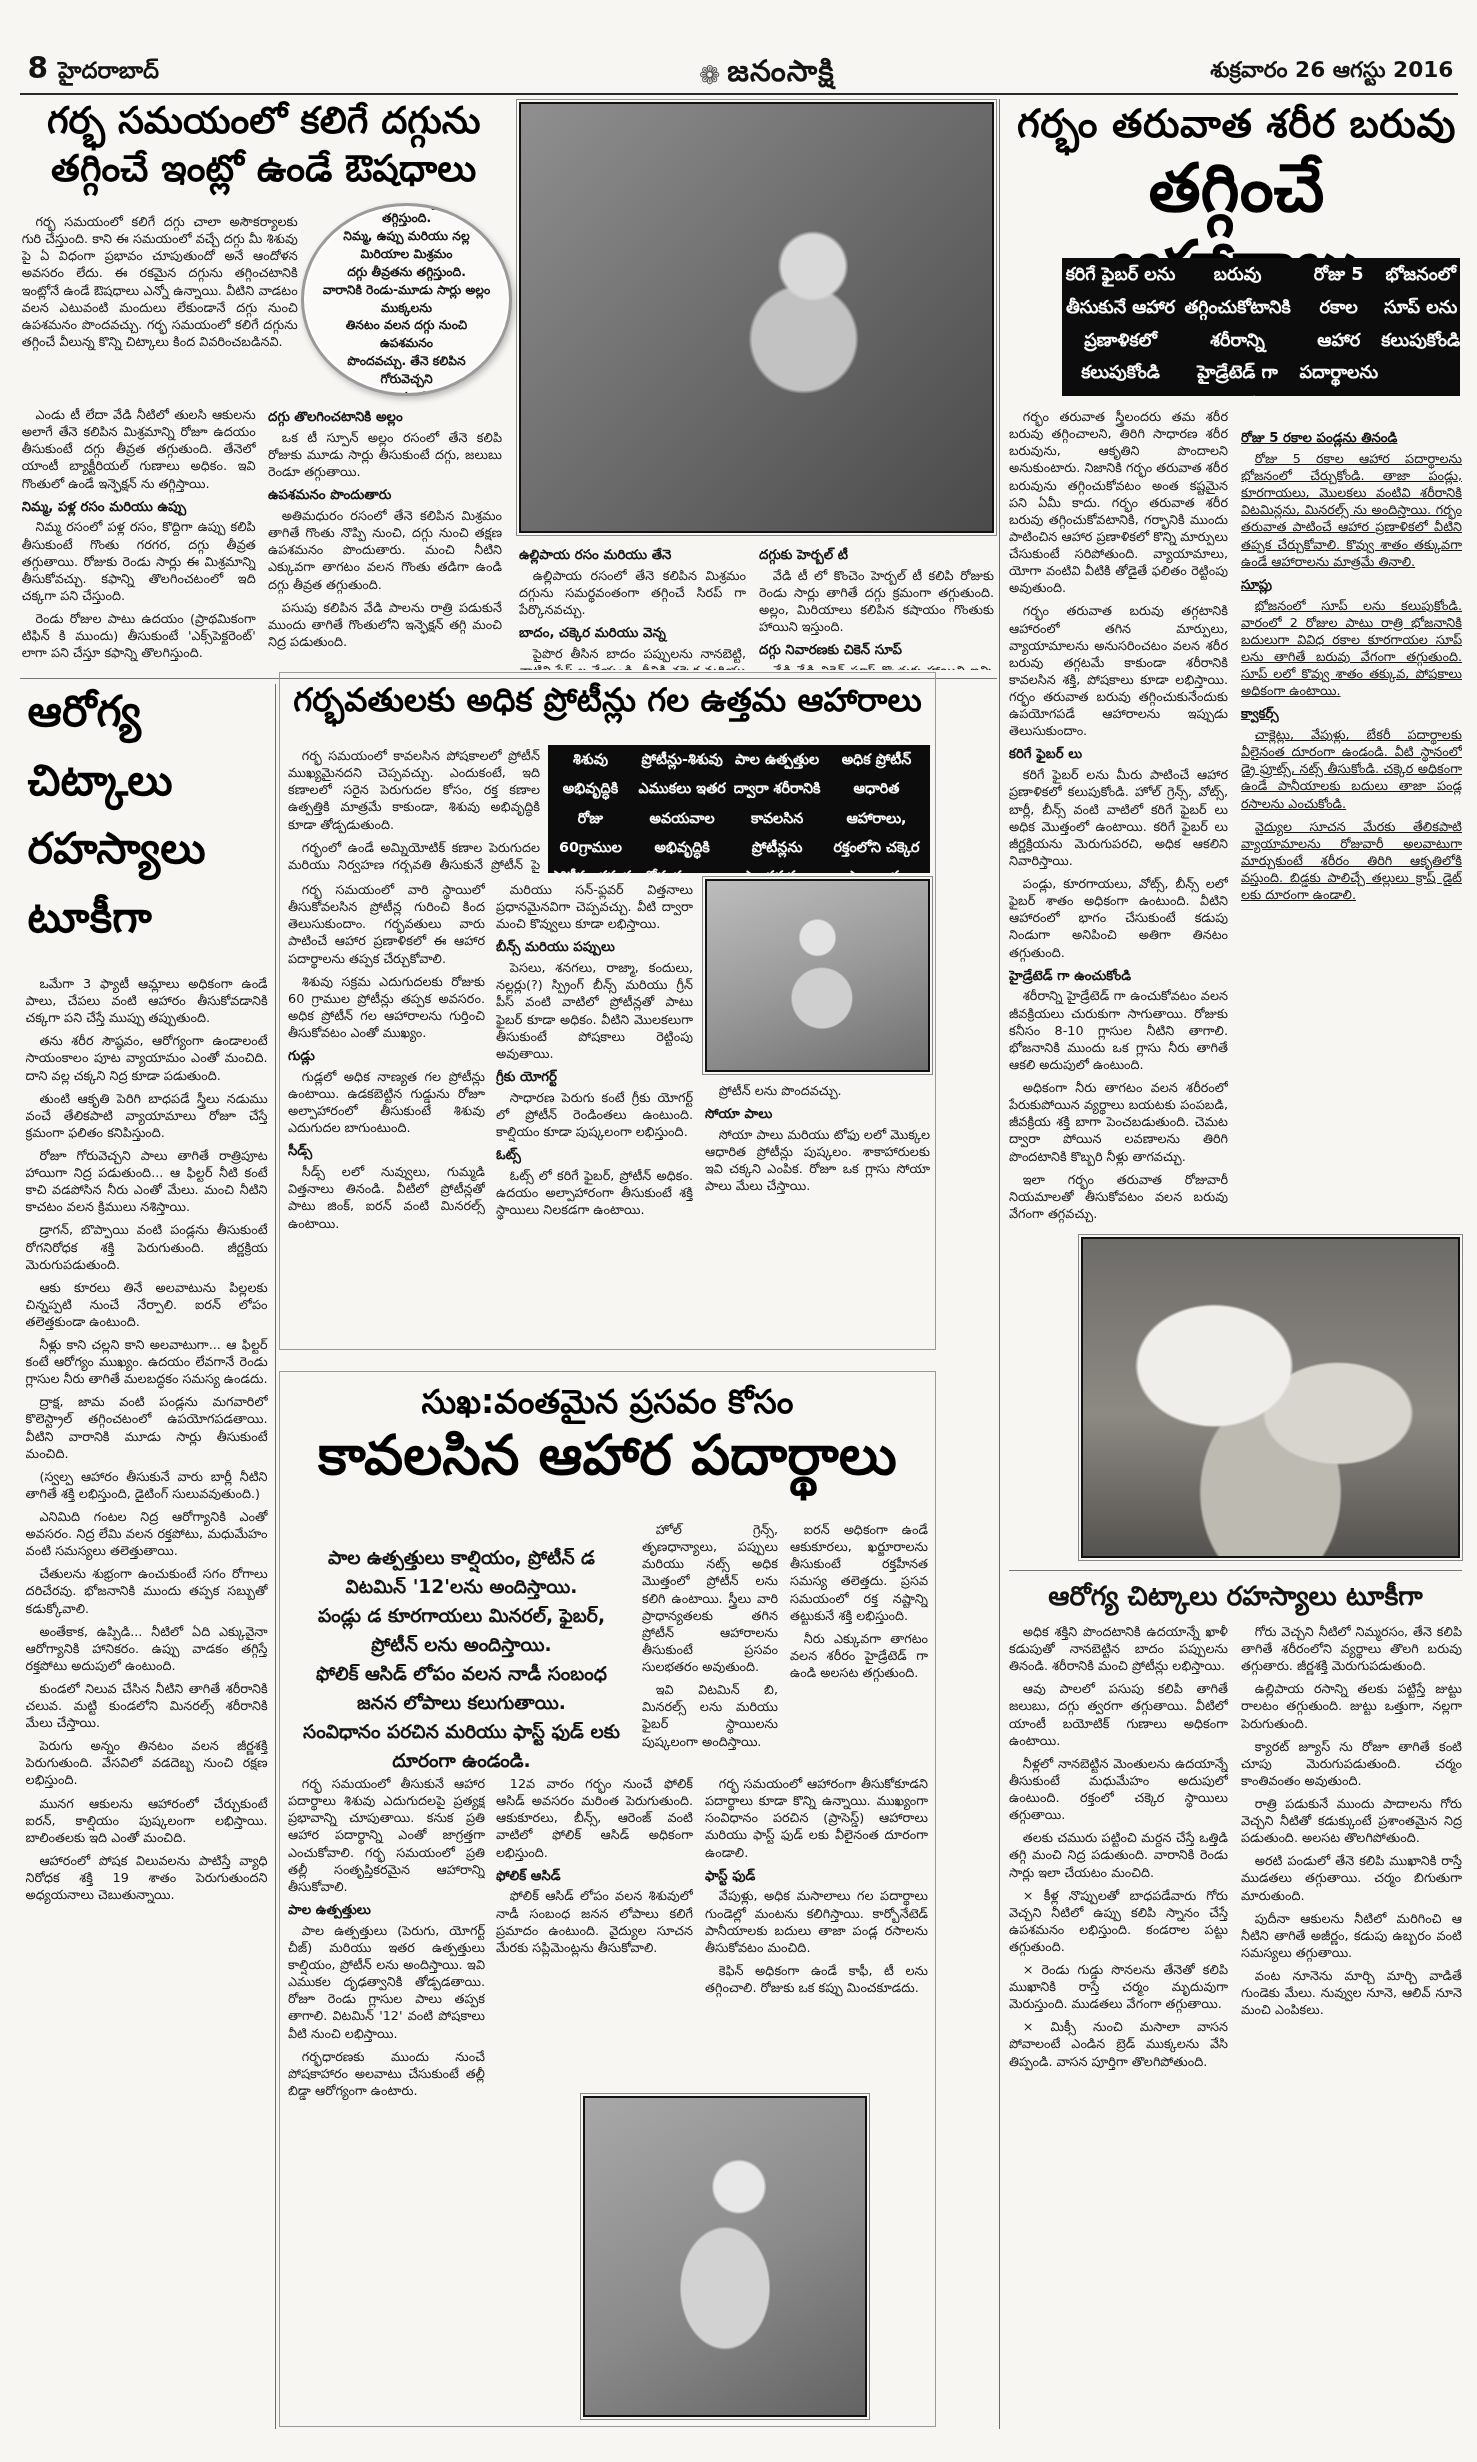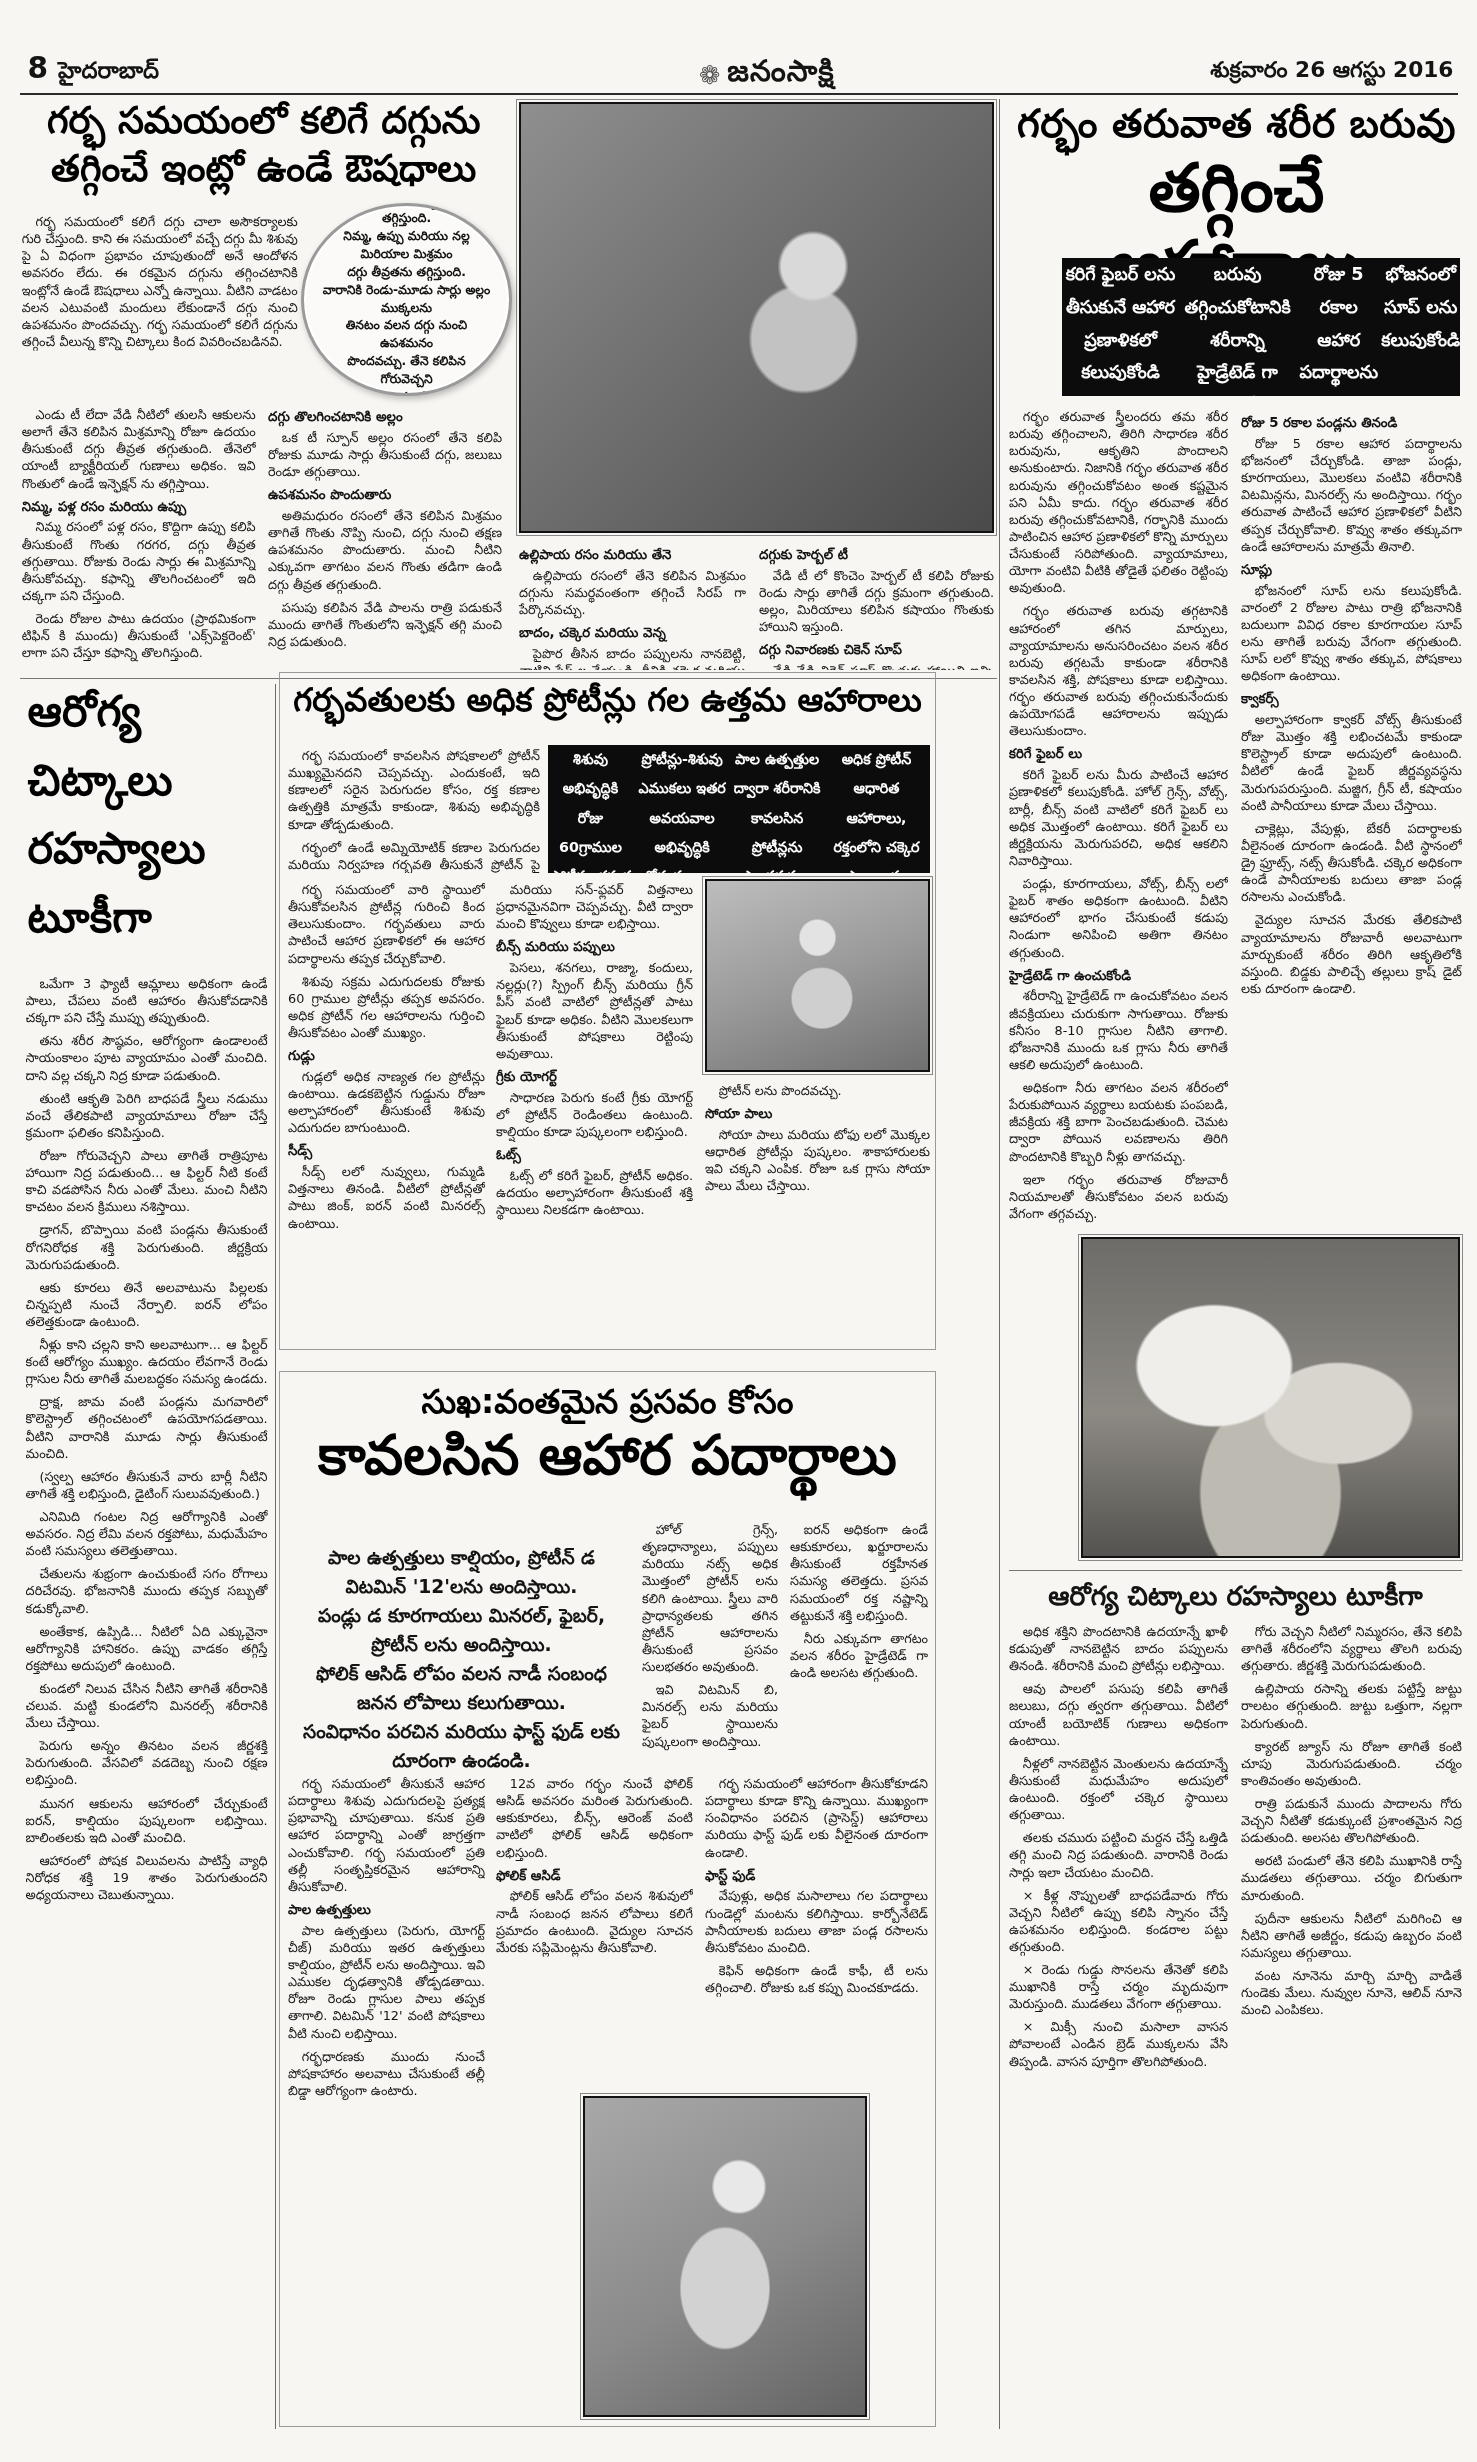--- a/index.html
+++ b/index.html
@@ -150,27 +150,26 @@
       <p class="bp">గర్భం తరువాత స్త్రీలందరు తమ శరీర బరువు తగ్గించాలని, తిరిగి సాధారణ శరీర బరువును, ఆకృతిని పొందాలని అనుకుంటారు. నిజానికి గర్భం తరువాత శరీర బరువును తగ్గించుకోవటం అంత కష్టమైన పని ఏమీ కాదు. గర్భం తరువాత శరీర బరువు తగ్గించుకోవటానికి, గర్భానికి ముందు పాటించిన ఆహార ప్రణాళికలో కొన్ని మార్పులు చేసుకుంటే సరిపోతుంది. వ్యాయామాలు, యోగా వంటివి వీటికి తోడైతే ఫలితం రెట్టింపు అవుతుంది.</p>
       <p class="bp">గర్భం తరువాత బరువు తగ్గటానికి ఆహారంలో తగిన మార్పులు, వ్యాయామాలను అనుసరించటం వలన శరీర బరువు తగ్గటమే కాకుండా శరీరానికి కావలసిన శక్తి, పోషకాలు కూడా లభిస్తాయి. గర్భం తరువాత బరువు తగ్గించుకునేందుకు ఉపయోగపడే ఆహారాలను ఇప్పుడు తెలుసుకుందాం.</p>
       <div class="sub">కరిగే ఫైబర్ లు</div>
       <p class="bp">కరిగే ఫైబర్ లను మీరు పాటించే ఆహార ప్రణాళికలో కలుపుకోండి. హోల్ గ్రెన్స్, వోట్స్, బార్లీ, బీన్స్ వంటి వాటిలో కరిగే ఫైబర్ లు అధిక మొత్తంలో ఉంటాయి. కరిగే ఫైబర్ లు జీర్ణక్రియను మెరుగుపరచి, అధిక ఆకలిని నివారిస్తాయి.</p>
       <p class="bp">పండ్లు, కూరగాయలు, వోట్స్, బీన్స్ లలో ఫైబర్ శాతం అధికంగా ఉంటుంది. వీటిని ఆహారంలో భాగం చేసుకుంటే కడుపు నిండుగా అనిపించి అతిగా తినటం తగ్గుతుంది.</p>
       <div class="sub">హైడ్రేటెడ్ గా ఉంచుకోండి</div>
       <p class="bp">శరీరాన్ని హైడ్రేటెడ్ గా ఉంచుకోవటం వలన జీవక్రియలు చురుకుగా సాగుతాయి. రోజుకు కనీసం 8-10 గ్లాసుల నీటిని తాగాలి. భోజనానికి ముందు ఒక గ్లాసు నీరు తాగితే ఆకలి అదుపులో ఉంటుంది.</p>
       <p class="bp">అధికంగా నీరు తాగటం వలన శరీరంలో పేరుకుపోయిన వ్యర్థాలు బయటకు పంపబడి, జీవక్రియ శక్తి బాగా పెంచబడుతుంది. చెమట ద్వారా పోయిన లవణాలను తిరిగి పొందటానికి కొబ్బరి నీళ్లు తాగవచ్చు.</p>
       <p class="bp">ఇలా గర్భం తరువాత రోజువారీ నియమాలతో తీసుకోవటం వలన బరువు వేగంగా తగ్గవచ్చు.</p>
     </div>
-  <div class="abs col" style="left:1241px; top:412px; width:221px; height:820px;">
+  <div class="abs col" style="left:1241px; top:427px; width:221px; height:820px;text-decoration:underline;">
       <div class="sub">రోజు 5 రకాల పండ్లను తినండి</div>
       <p class="bp">రోజు 5 రకాల ఆహార పదార్థాలను భోజనంలో చేర్చుకోండి. తాజా పండ్లు, కూరగాయలు, మొలకలు వంటివి శరీరానికి విటమిన్లను, మినరల్స్ ను అందిస్తాయి. గర్భం తరువాత పాటించే ఆహార ప్రణాళికలో వీటిని తప్పక చేర్చుకోవాలి. కొవ్వు శాతం తక్కువగా ఉండే ఆహారాలను మాత్రమే తినాలి.</p>
       <div class="sub">సూప్లు</div>
       <p class="bp">భోజనంలో సూప్ లను కలుపుకోండి. వారంలో 2 రోజుల పాటు రాత్రి భోజనానికి బదులుగా వివిధ రకాల కూరగాయల సూప్ లను తాగితే బరువు వేగంగా తగ్గుతుంది. సూప్ లలో కొవ్వు శాతం తక్కువ, పోషకాలు అధికంగా ఉంటాయి.</p>
       <div class="sub">క్వాకర్స్</div>
-      <p class="bp">అల్పాహారంగా క్వాకర్ వోట్స్ తీసుకుంటే రోజు మొత్తం శక్తి లభించటమే కాకుండా కొలెస్ట్రాల్ కూడా అదుపులో ఉంటుంది. వీటిలో ఉండే ఫైబర్ జీర్ణవ్యవస్థను మెరుగుపరుస్తుంది. మజ్జిగ, గ్రీన్ టీ, కషాయం వంటి పానీయాలు కూడా మేలు చేస్తాయి.</p>
       <p class="bp">చాక్లెట్లు, వేపుళ్లు, బేకరీ పదార్థాలకు వీలైనంత దూరంగా ఉండండి. వీటి స్థానంలో డ్రై ఫ్రూట్స్, నట్స్ తీసుకోండి. చక్కెర అధికంగా ఉండే పానీయాలకు బదులు తాజా పండ్ల రసాలను ఎంచుకోండి.</p>
       <p class="bp">వైద్యుల సూచన మేరకు తేలికపాటి వ్యాయామాలను రోజువారీ అలవాటుగా మార్చుకుంటే శరీరం తిరిగి ఆకృతిలోకి వస్తుంది. బిడ్డకు పాలిచ్చే తల్లులు క్రాష్ డైట్ లకు దూరంగా ఉండాలి.</p>
     </div>
 
   <div class="photo" style="left:1081px; top:1237px; width:379px; height:321px;">
     <div class="ph-inner ph-bread"></div>
   </div>
 
   <div class="rule-h" style="left:1009px; top:1570px; width:453px; height:1px; background:#777;"></div>
   <div class="abs tips-hl center" style="left:1009px; top:1580px; width:453px;">ఆరోగ్య చిట్కాలు రహస్యాలు టూకీగా</div>

